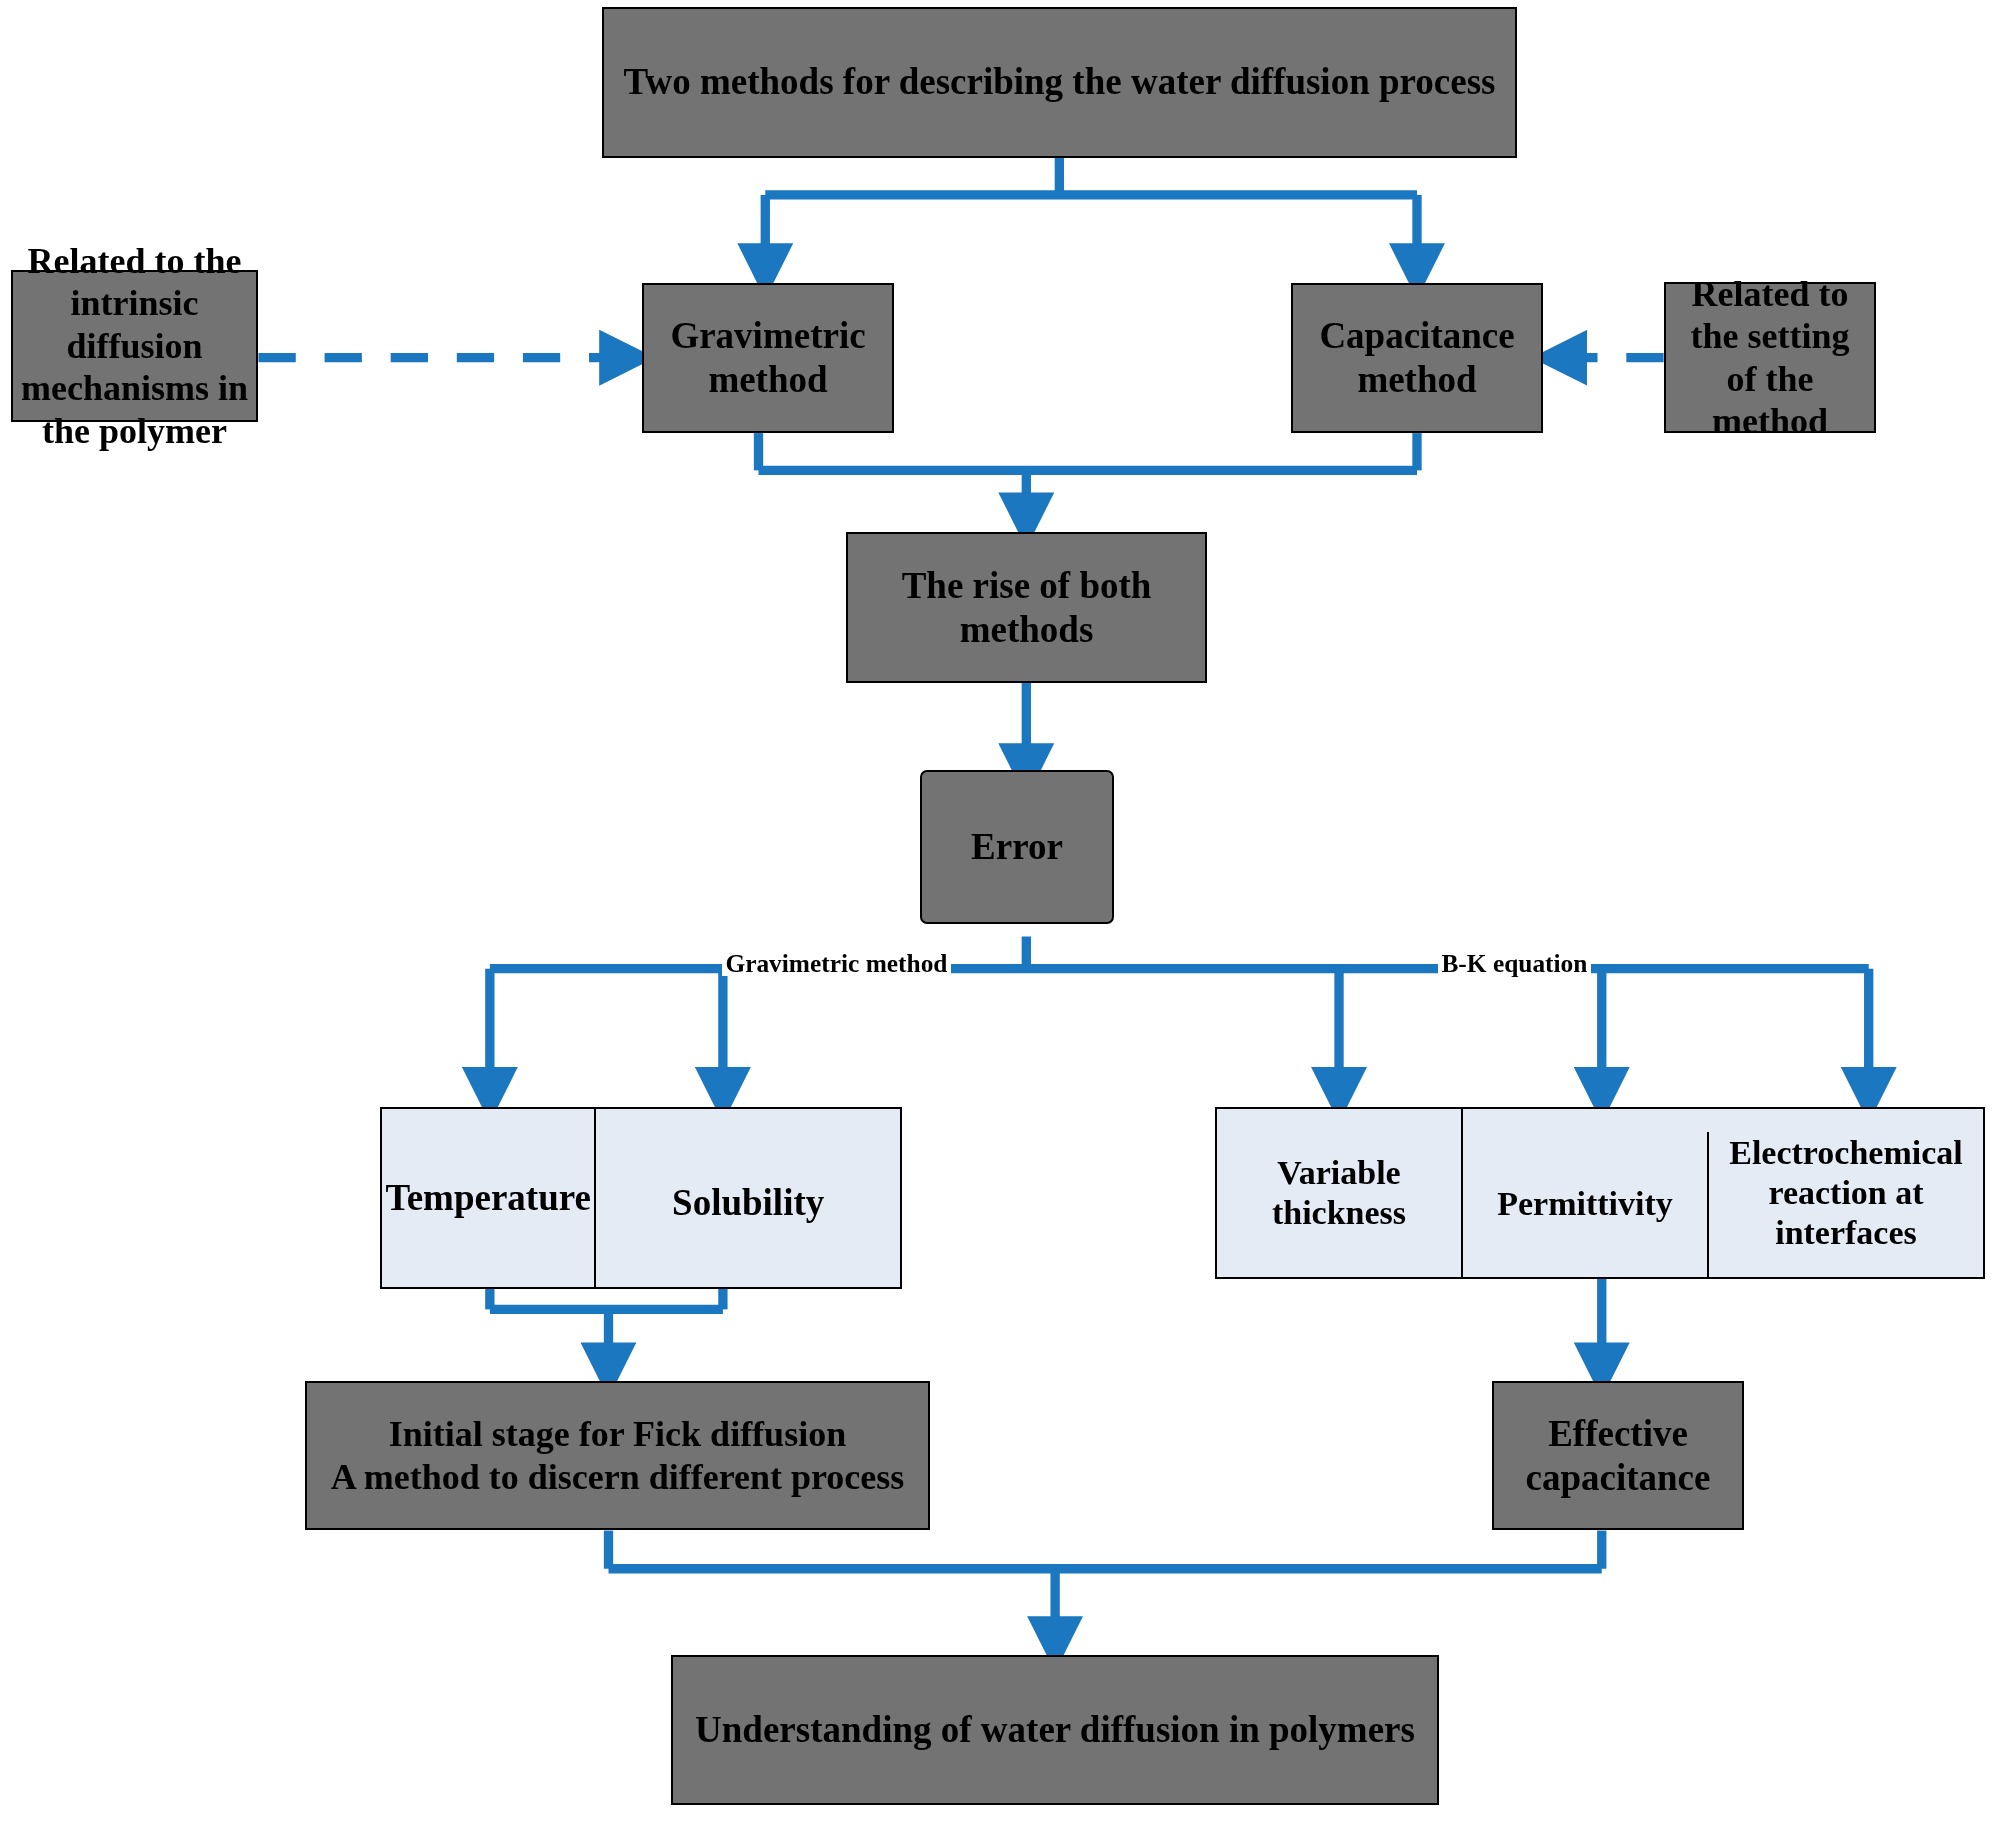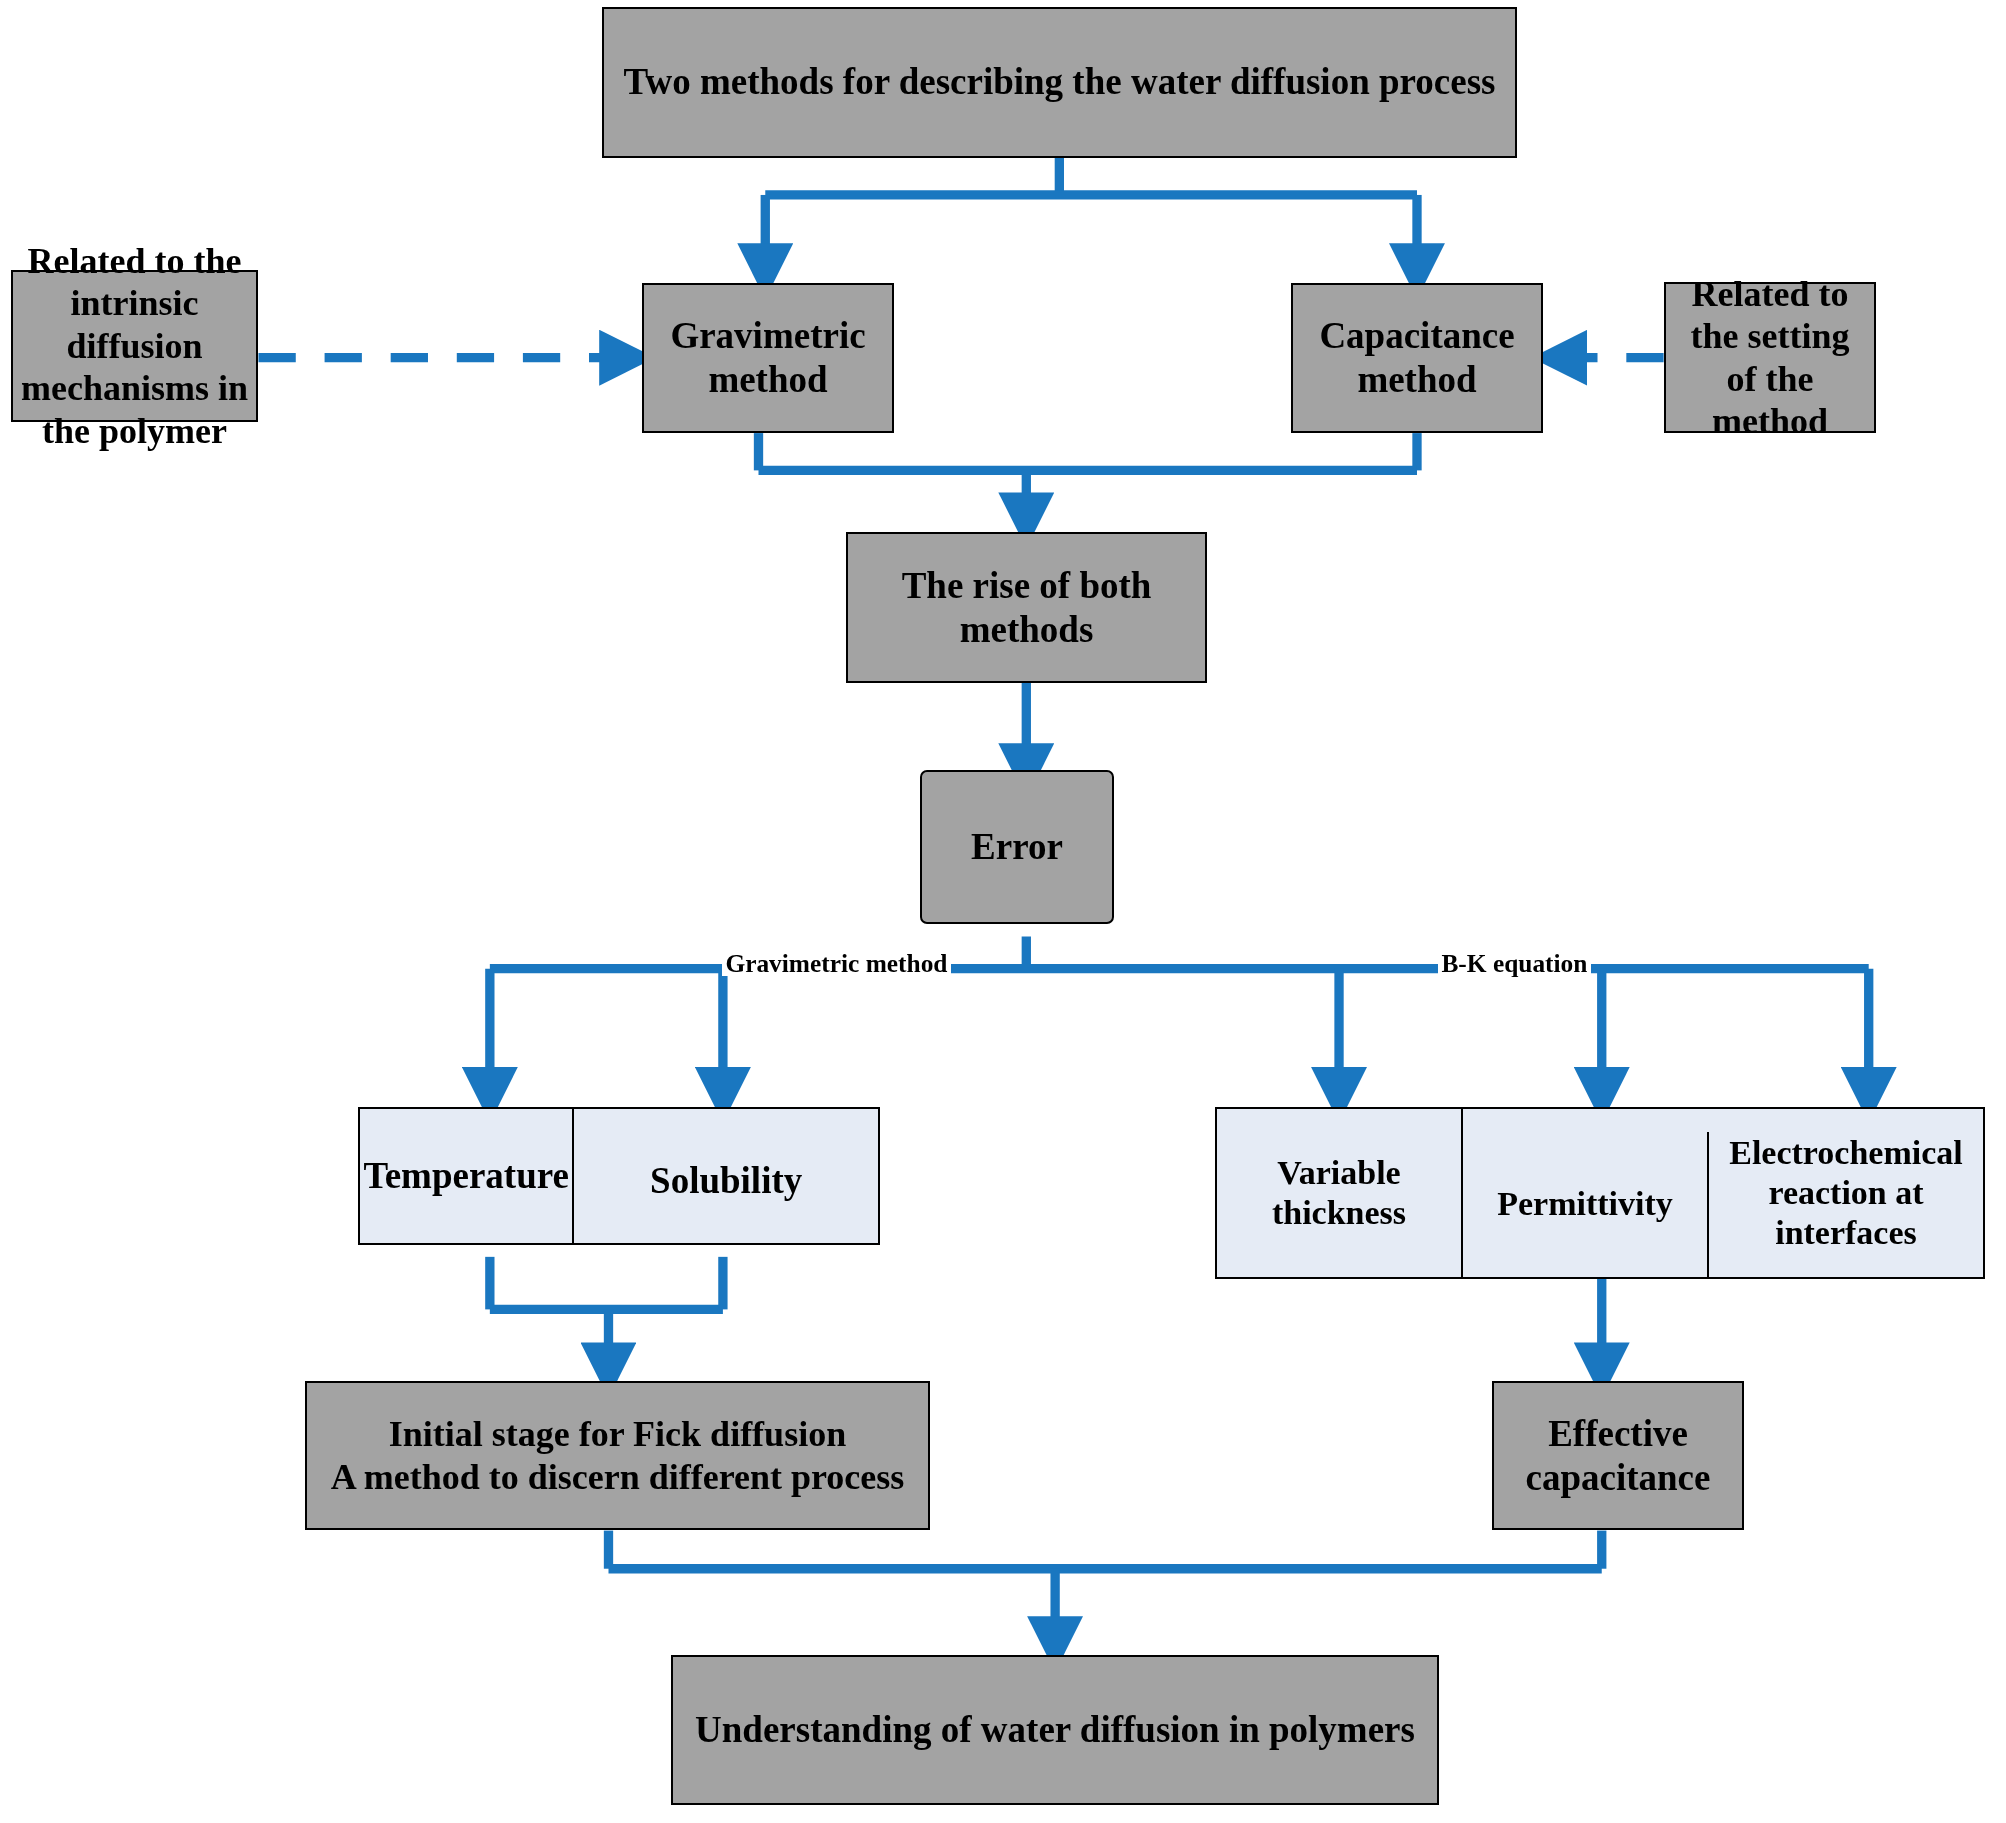--- a/index.html
+++ b/index.html
@@ -21,21 +21,21 @@
     position: absolute;
     left: 0;
     top: 0;
     width: 2006px;
     height: 1823px;
     pointer-events: none;
   }
   .node {
     position: absolute;
     box-sizing: border-box;
-    background: #a3a3a3;
+    background: #737373;
     border: 2.5px solid #000000;
     display: flex;
     align-items: center;
     justify-content: center;
     text-align: center;
     font-weight: bold;
     color: #000000;
     line-height: 1.18;
     padding: 3.4px 6.8px;
   }
@@ -72,21 +72,21 @@
   }
 
   
   #n-top      { left: 602px;  top: 6.8px;    width: 915px; height: 151px; font-size: 37px; }
   #n-left     { left: 11px;   top: 270px;  width: 247px;  height: 152px; font-size: 36px; }
   #n-grav     { left: 642px;  top: 283px;  width: 252px;  height: 150px; font-size: 37px; }
   #n-cap      { left: 1291px; top: 283px;  width: 252px;  height: 150px; font-size: 37px; }
   #n-right    { left: 1664px; top: 282px;  width: 212px;  height: 151px; font-size: 36px; }
   #n-rise     { left: 846px;  top: 532px;  width: 361px;  height: 151px; font-size: 37px; }
   #n-error    { left: 920px; top: 770px;  width: 194px;  height: 154px; font-size: 37px; border-radius: 7px; }
-  #g-left     { left: 358px;  top: 1107px; width: 522px;  height: 138px; }
+  #g-left     { left: 380px;  top: 1107px; width: 522px;  height: 182px; }
   #g-left .cell:nth-child(1) { flex: 0 0 197px; font-size: 37px; }
   #g-left .cell:nth-child(2) { flex: 1 1 auto; font-size: 37px; margin-top: 10px; }
   #g-right    { left: 1215px; top: 1107px; width: 770px;  height: 172px; }
   #g-right .cell:nth-child(1) { flex: 0 0 246px; font-size: 34px; }
   #g-right .cell:nth-child(2) { flex: 0 0 246px; font-size: 34px; margin-top: 23px; }
   #g-right .cell:nth-child(3) { flex: 1 1 auto; font-size: 34px; }
   #n-fick     { left: 305px;  top: 1381px; width: 625px;  height: 149px; font-size: 36px; }
   #n-effcap   { left: 1492px; top: 1381px; width: 252px;  height: 149px; font-size: 37px; }
   #n-bottom   { left: 671px;  top: 1655px; width: 768px;  height: 150px; font-size: 37px; }
 

